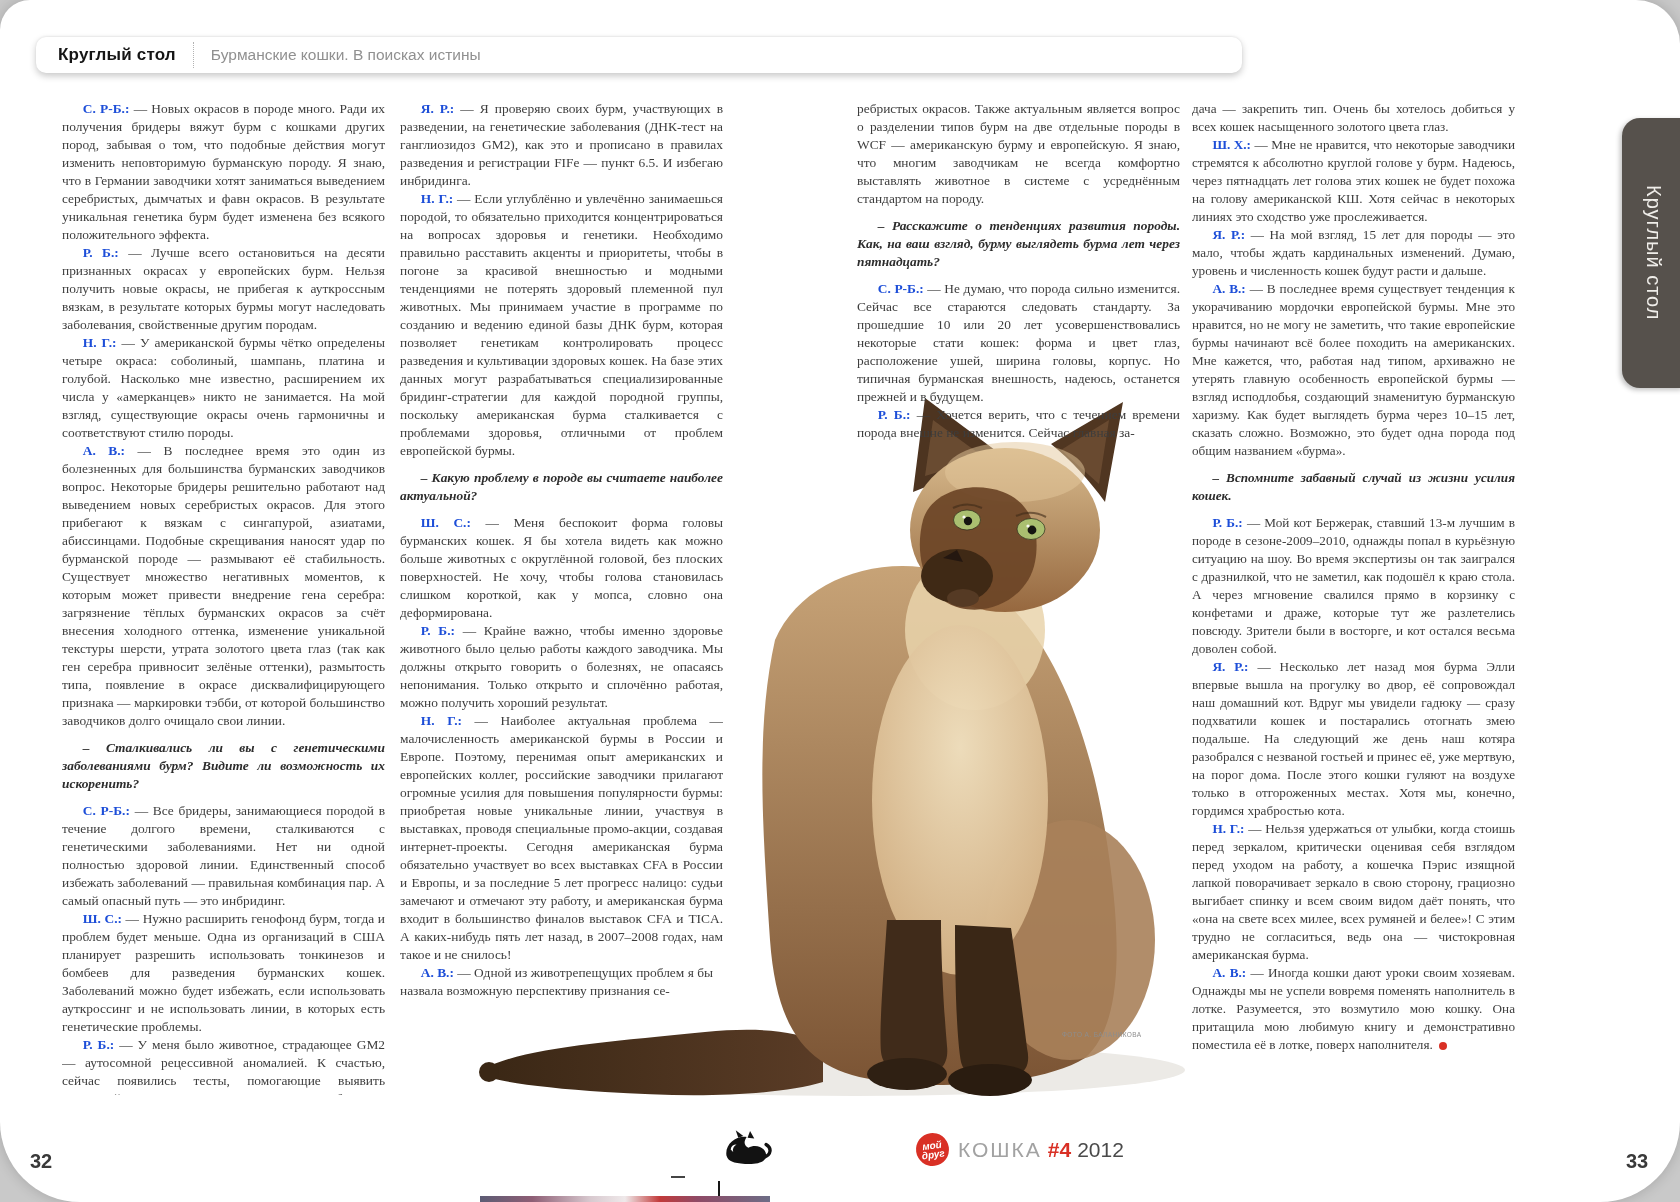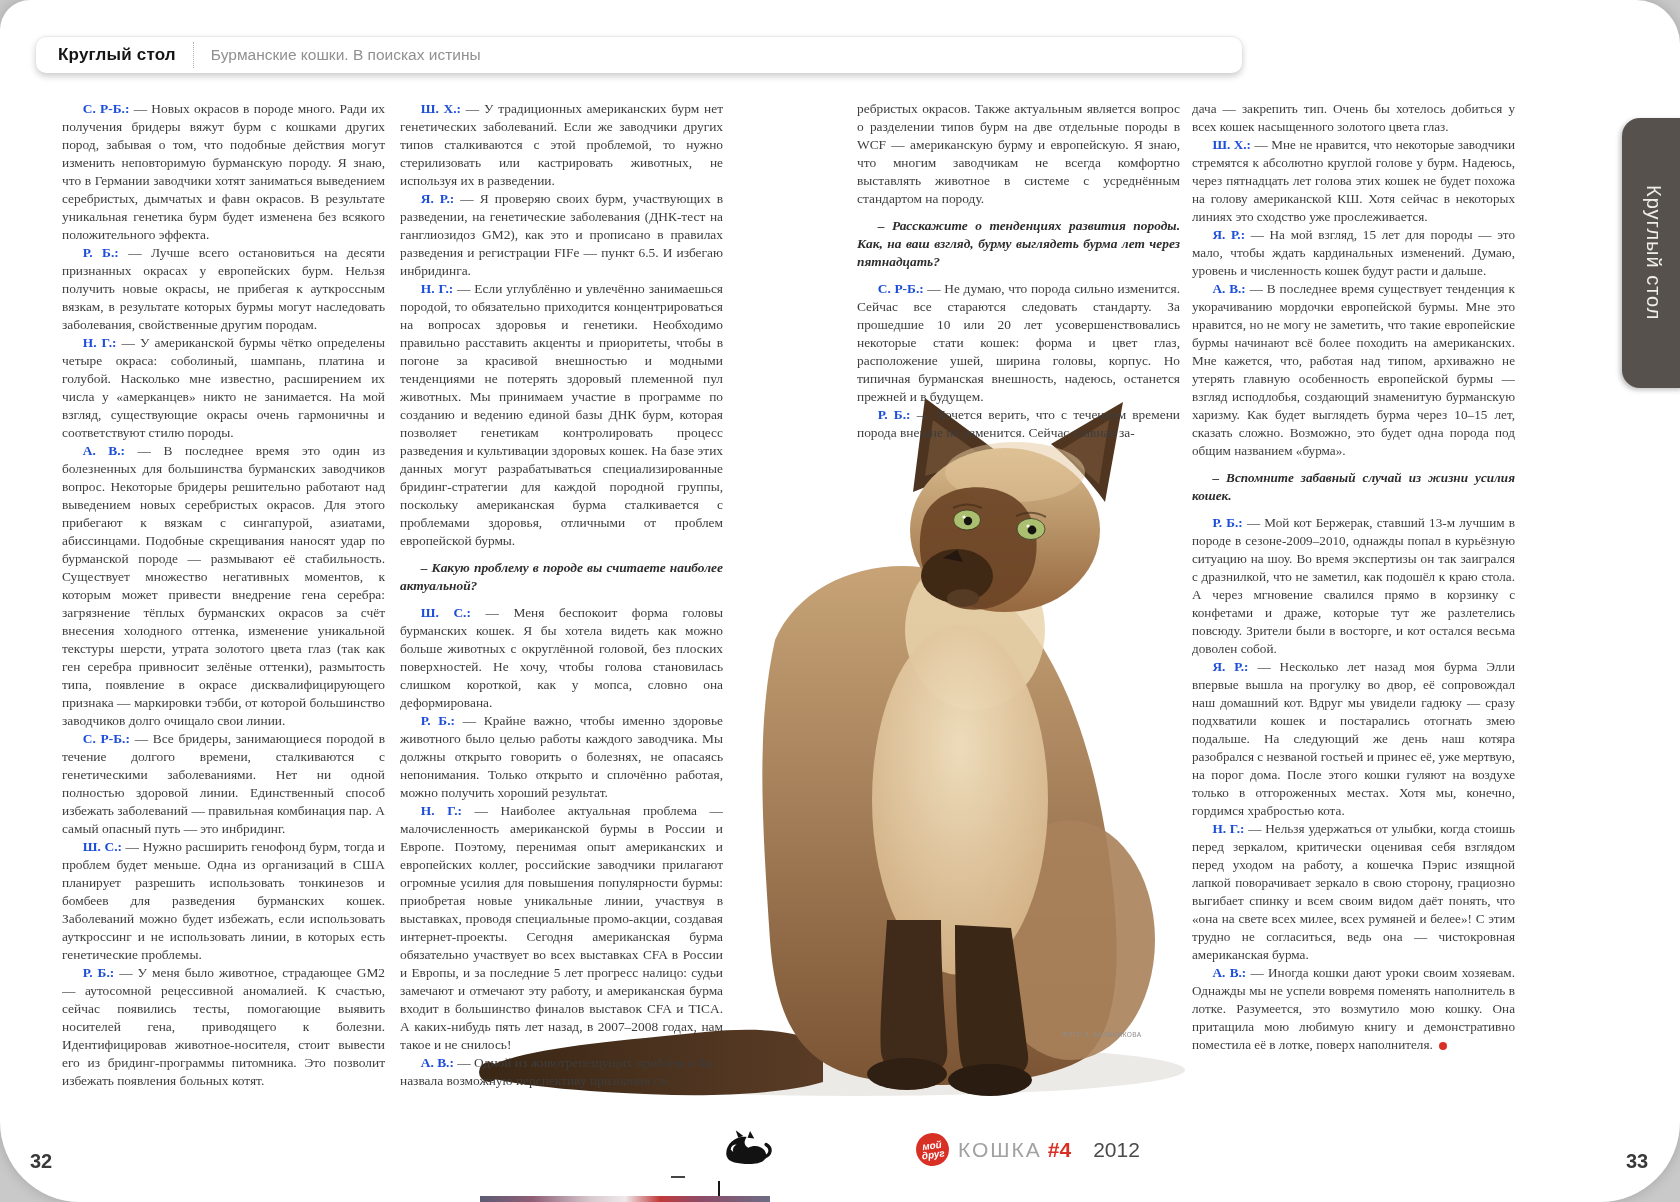--- a/index.html
+++ b/index.html
@@ -79,21 +79,21 @@
     font-family:"Liberation Sans","DejaVu Sans",sans-serif;
   }
   .brand-circle{
     width:33px;height:33px;border-radius:50%;background:#d93025;color:#fff;
     display:flex;flex-direction:column;align-items:center;justify-content:center;
     font-size:10px;font-weight:bold;font-style:italic;line-height:9px;
     transform:rotate(-8deg);margin-right:9px;
   }
   .brand-mag{font-size:21px;color:#a2a2a2;letter-spacing:2px;}
   .brand-issue{font-size:21px;color:#d93025;font-weight:bold;margin-left:6px;}
-  .brand-year{font-size:21px;color:#4a4a4a;margin-left:22px;}
+  .brand-year{font-size:21px;color:#4a4a4a;margin-left:6px;}
   
   .mark-dash{position:absolute;left:671px;top:1176px;width:14px;height:2px;background:#444;z-index:60;}
   .mark-line{position:absolute;left:718px;top:1181px;width:2px;height:21px;background:#161616;z-index:60;}
   .bottom-strip{
     position:absolute;left:480px;top:1196px;width:290px;height:6px;z-index:60;
     background:linear-gradient(90deg,#5c5c74 0%,#8e5e75 18%,#d8c9cf 38%,#efe9ea 50%,#c23a3a 62%,#8f4a66 75%,#6d6d86 100%);
   }
 </style>
 </head>
 <body>
@@ -108,26 +108,26 @@
 
 <div class="side-tab">
   <span>Круглый стол</span>
 </div>
 
 <div id="col1" class="col">
     <p class="para"><b>С. Р-Б.: </b>— Новых окрасов в породе много. Ради их получения бридеры вяжут бурм с кошками других пород, забывая о том, что подобные действия могут изменить неповторимую бурманскую породу. Я знаю, что в Германии заводчики хотят заниматься выведением серебристых, дымчатых и фавн окрасов. В результате уникальная генетика бурм будет изменена без всякого положительного эффекта.</p>
     <p class="para"><b>Р. Б.: </b>— Лучше всего остановиться на десяти признанных окрасах у европейских бурм. Нельзя получить новые окрасы, не прибегая к ауткроссным вязкам, в результате которых бурмы могут наследовать заболевания, свойственные другим породам.</p>
     <p class="para"><b>Н. Г.: </b>— У американской бурмы чётко определены четыре окраса: соболиный, шампань, платина и голубой. Насколько мне известно, расширением их числа у «амерканцев» никто не занимается. На мой взгляд, существующие окрасы очень гармоничны и соответствуют стилю породы.</p>
     <p class="para"><b>А. В.: </b>— В последнее время это один из болезненных для большинства бурманских заводчиков вопрос. Некоторые бридеры решительно работают над выведением новых серебристых окрасов. Для этого прибегают к вязкам с сингапурой, азиатами, абиссинцами. Подобные скрещивания наносят удар по бурманской породе — размывают её стабильность. Существует множество негативных моментов, к которым может привести внедрение гена серебра: загрязнение тёплых бурманских окрасов за счёт внесения холодного оттенка, изменение уникальной текстуры шерсти, утрата золотого цвета глаз (так как ген серебра привносит зелёные оттенки), размытость типа, появление в окрасе дисквалифицирующего признака — маркировки тэбби, от которой большинство заводчиков долго очищало свои линии.</p>
+    <p class="q">– Сталкивались ли вы с генетическими заболеваниями бурм? Видите ли возможность их искоренить?</p>
     <p class="para"><b>С. Р-Б.: </b>— Все бридеры, занимающиеся породой в течение долгого времени, сталкиваются с генетическими заболеваниями. Нет ни одной полностью здоровой линии. Единственный способ избежать заболеваний — правильная комбинация пар. А самый опасный путь — это инбридинг.</p>
     <p class="para"><b>Ш. С.: </b>— Нужно расширить генофонд бурм, тогда и проблем будет меньше. Одна из организаций в США планирует разрешить использовать тонкинезов и бомбеев для разведения бурманских кошек. Заболеваний можно будет избежать, если использовать ауткроссинг и не использовать линии, в которых есть генетические проблемы.</p>
     <p class="para"><b>Р. Б.: </b>— У меня было животное, страдающее GM2 — аутосомной рецессивной аномалией. К счастью, сейчас появились тесты, помогающие выявить носителей гена, приводящего к болезни. Идентифицировав животное-носителя, стоит вывести его из бридинг-программы питомника. Это позволит избежать появления больных котят.</p>
   </div>
 <div id="col2" class="col">
-    <p class="para"><b>Ш. Х.: </b>— У традиционных американских бурм нет генетических заболеваний. Если же заводчики других типов сталкиваются с этой проблемой, то нужно стерилизовать или кастрировать животных, не используя их в разведении.</p>
     <p class="para"><b>Я. Р.: </b>— Я проверяю своих бурм, участвующих в разведении, на генетические заболевания (ДНК-тест на ганглиозидоз GM2), как это и прописано в правилах разведения и регистрации FIFe — пункт 6.5. И избегаю инбридинга.</p>
     <p class="para"><b>Н. Г.: </b>— Если углублённо и увлечённо занимаешься породой, то обязательно приходится концентрироваться на вопросах здоровья и генетики. Необходимо правильно расставить акценты и приоритеты, чтобы в погоне за красивой внешностью и модными тенденциями не потерять здоровый племенной пул животных. Мы принимаем участие в программе по созданию и ведению единой базы ДНК бурм, которая позволяет генетикам контролировать процесс разведения и культивации здоровых кошек. На базе этих данных могут разрабатываться специализированные бридинг-стратегии для каждой породной группы, поскольку американская бурма сталкивается с проблемами здоровья, отличными от проблем европейской бурмы.</p>
     <p class="q">– Какую проблему в породе вы считаете наиболее актуальной?</p>
     <p class="para"><b>Ш. С.: </b>— Меня беспокоит форма головы бурманских кошек. Я бы хотела видеть как можно больше животных с округлённой головой, без плоских поверхностей. Не хочу, чтобы голова становилась слишком короткой, как у мопса, словно она деформирована.</p>
     <p class="para"><b>Р. Б.: </b>— Крайне важно, чтобы именно здоровье животного было целью работы каждого заводчика. Мы должны открыто говорить о болезнях, не опасаясь непонимания. Только открыто и сплочённо работая, можно получить хороший результат.</p>
     <p class="para"><b>Н. Г.: </b>— Наиболее актуальная проблема — малочисленность американской бурмы в России и Европе. Поэтому, перенимая опыт американских и европейских коллег, российские заводчики прилагают огромные усилия для повышения популярности бурмы: приобретая новые уникальные линии, участвуя в выставках, проводя специальные промо-акции, создавая интернет-проекты. Сегодня американская бурма обязательно участвует во всех выставках CFA в России и Европы, и за последние 5 лет прогресс налицо: судьи замечают и отмечают эту работу, и американская бурма входит в большинство финалов выставок CFA и TICA. А каких-нибудь пять лет назад, в 2007–2008 годах, нам такое и не снилось!</p>
     <p class="para"><span class="sp-a"></span><b>А. В.: </b>— Одной из животрепещущих проблем я бы назвала возможную перспективу признания се-</p>
   </div>
 <div id="col3" class="col">
     <p class="para cont">ребристых окрасов. Также актуальным является вопрос о разделении типов бурм на две отдельные породы в WCF — американскую бурму и европейскую. Я знаю, что многим заводчикам не всегда комфортно выставлять животное в системе с усреднённым стандартом на породу.</p>

